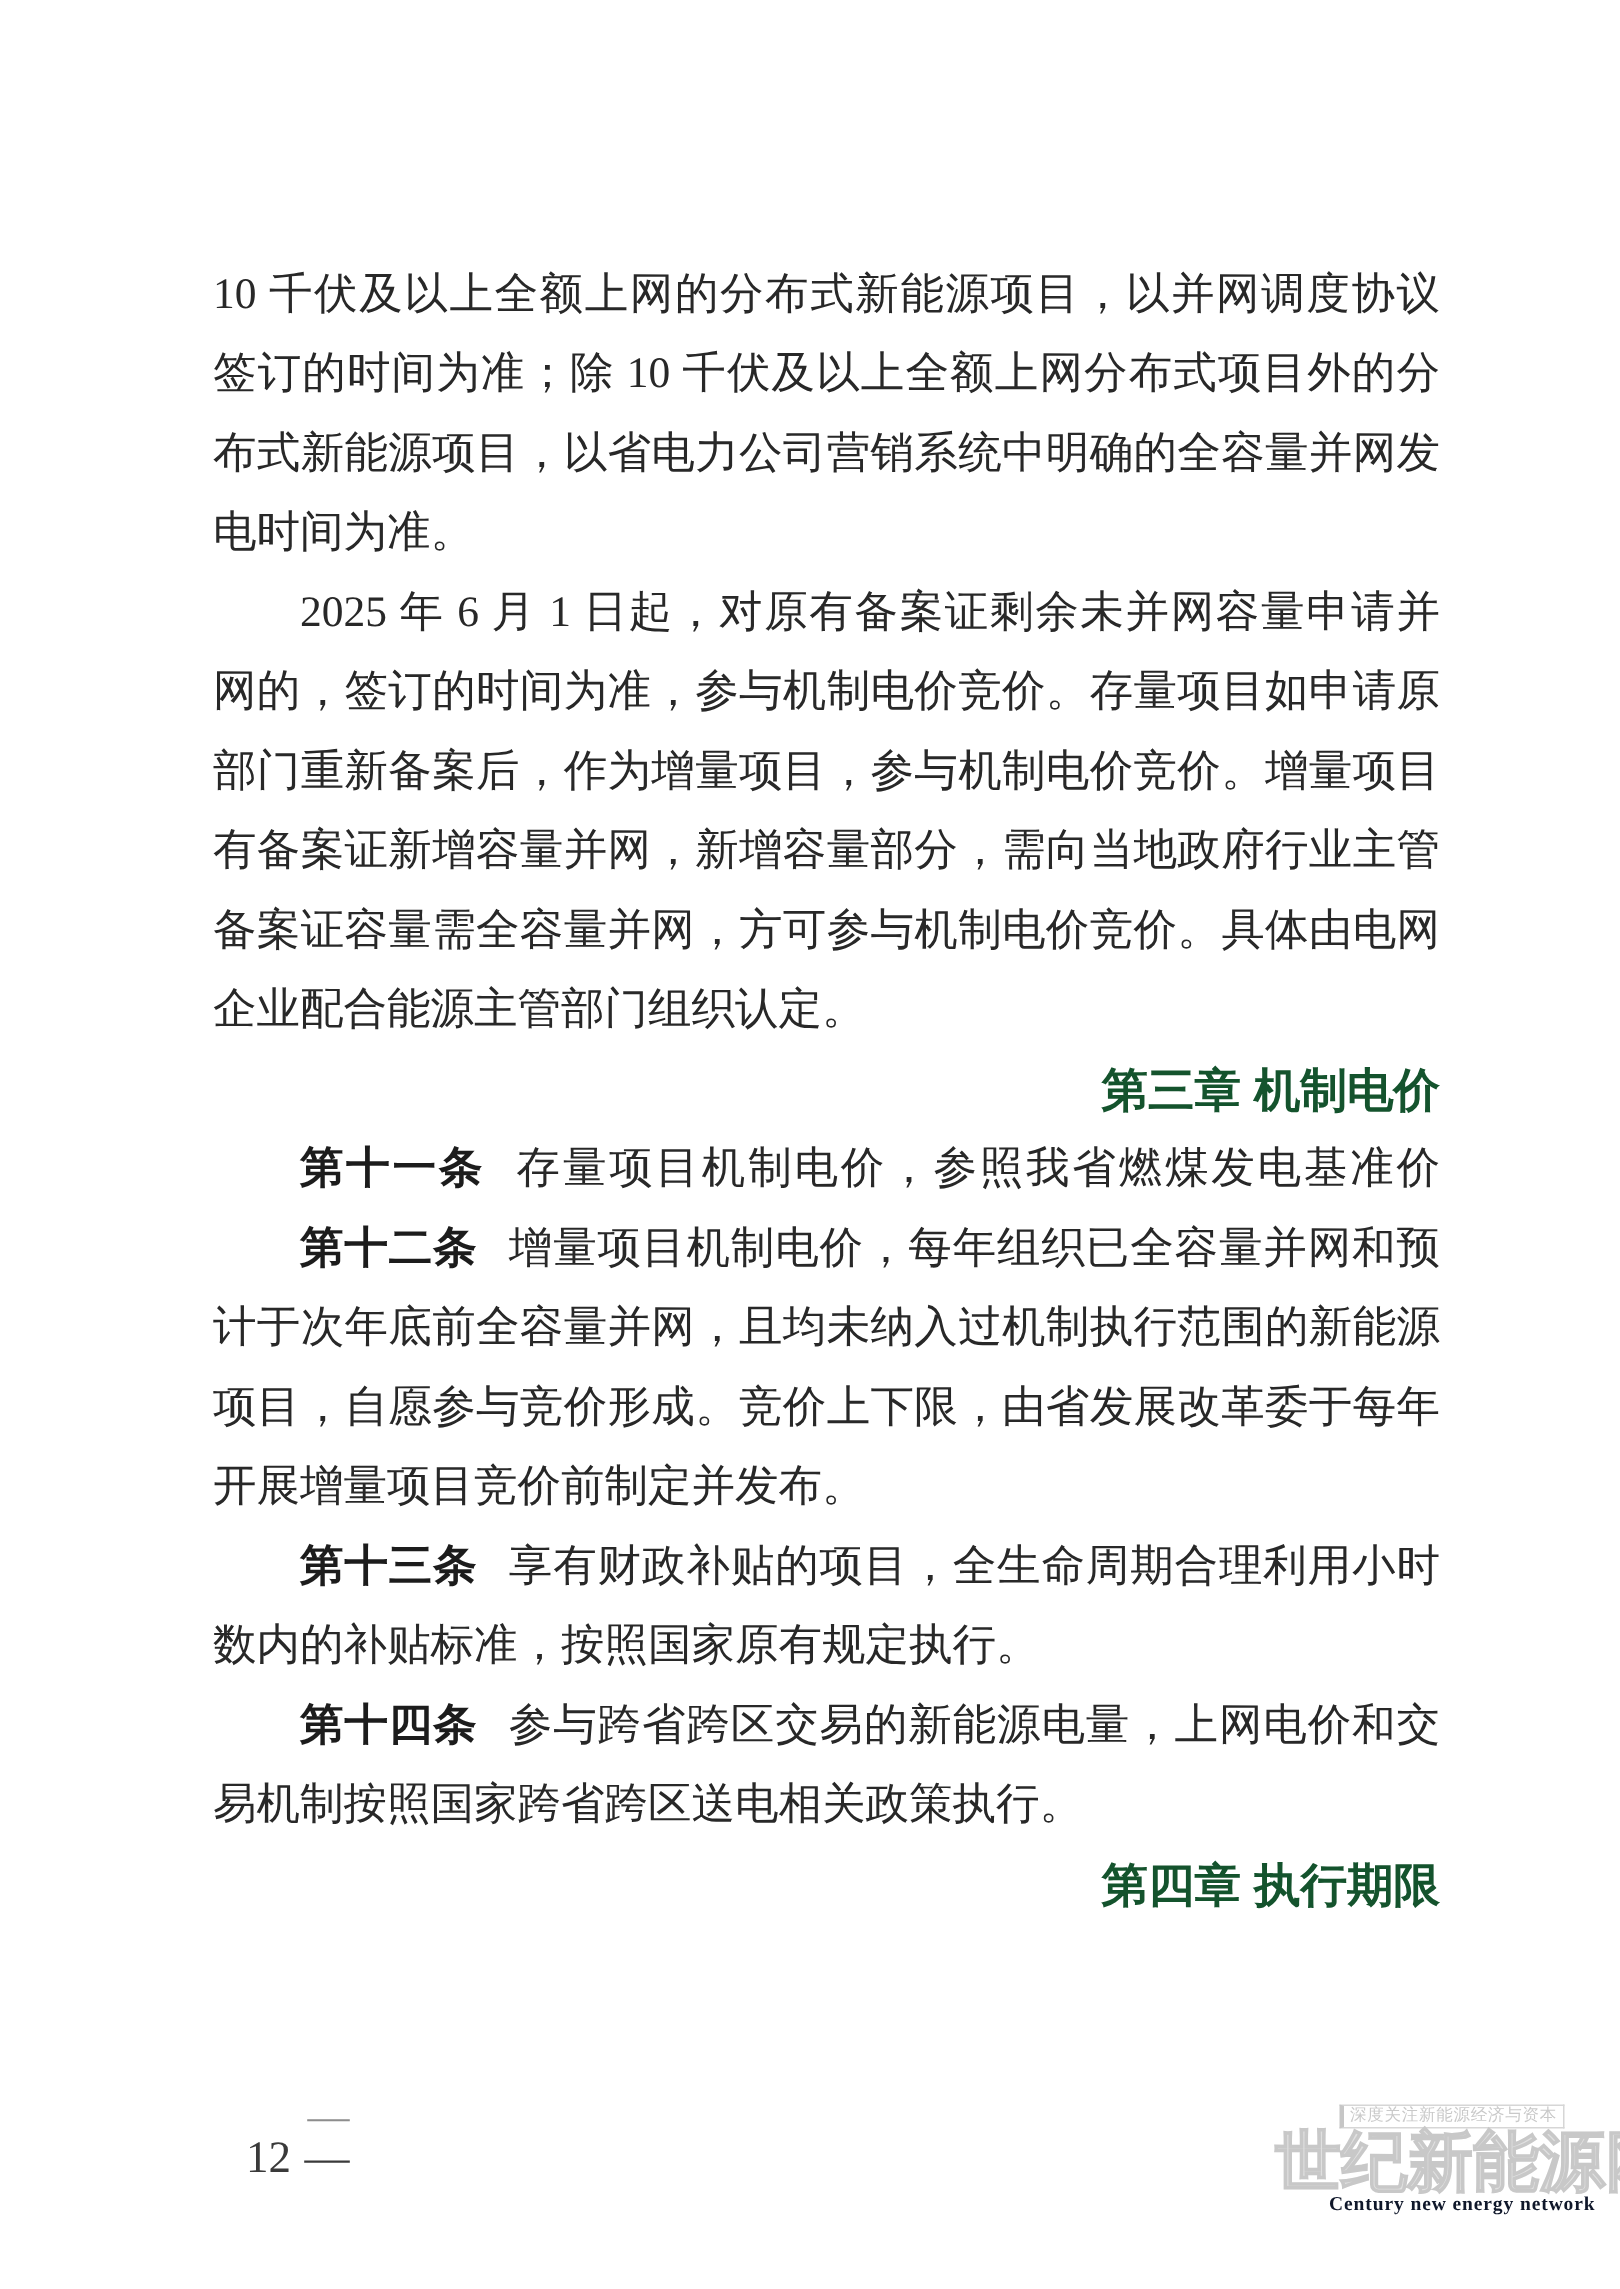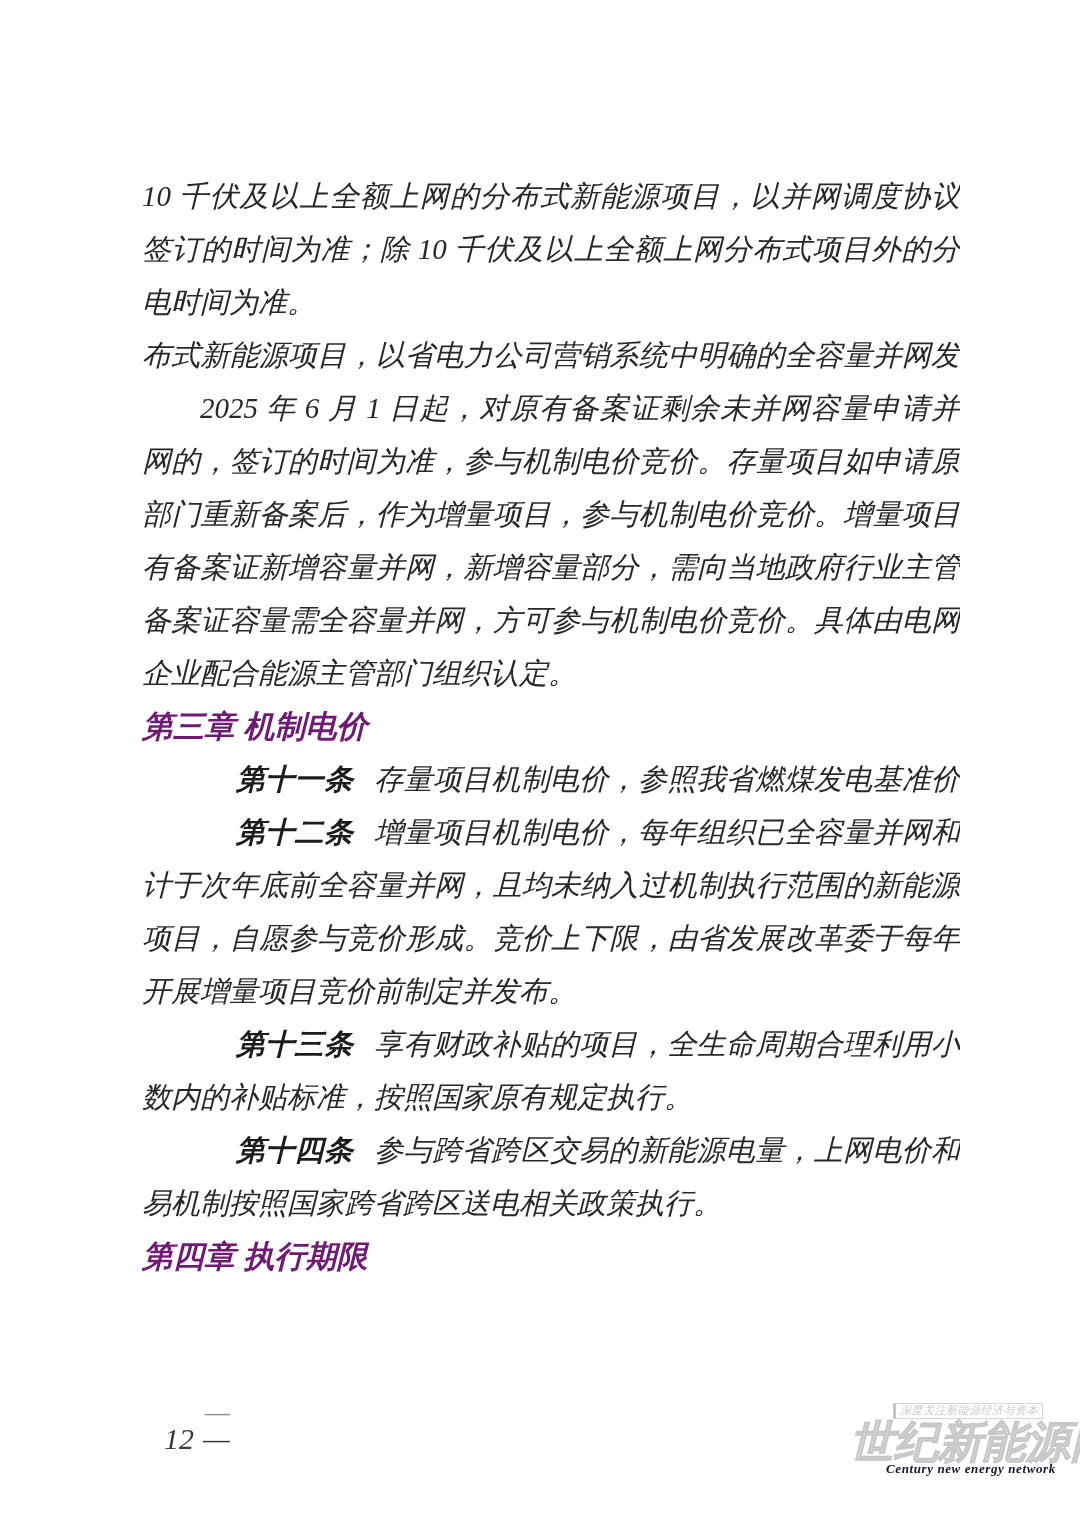--- a/index.html
+++ b/index.html
@@ -3,21 +3,20 @@
 <meta charset="utf-8">
 <style>
   html, body { margin: 0; padding: 0; background: #ffffff; }
   .page {
     position: relative;
     width: 1080px;
     height: 1526px;
     background: #ffffff;
     overflow: hidden;
     font-family: "Liberation Serif", "DejaVu Serif", serif;
-    font-style: italic;
   }
   .text-block {
     position: absolute;
     left: 142px;
     top: 170px;
     width: 818px;
     font-size: 29px;
     color: #282828;
   }
   .ln {
@@ -29,32 +28,31 @@
     white-space: normal;
   }
   .jl {            
     text-align: justify;
     text-align-last: justify;
     text-justify: inter-character;
   }
   .end { text-align: left; }          
   .ind { padding-left: 58px; }        
   .heading {
-    text-align: left;
+    text-align: right;
     font-family: "Liberation Sans", "DejaVu Sans", sans-serif;
     font-weight: bold;
     font-size: 31px;
-    color: #701a75;
+    color: #14532d;
   }
   .term {
     font-family: "Liberation Sans", "DejaVu Sans", sans-serif;
     font-weight: bold;
     color: #1c1c1c;
     margin-right: 0.72em;
-    margin-left: 36px;
   }
   
   .footer-upper-dash {
     position: absolute;
     left: 205px;
     top: 1398px;
     font-size: 28px;
     line-height: 28px;
     color: #8d8d8d;
   }
@@ -112,22 +110,22 @@
   }
 </style>
 </head>
 <body>
 
 <div class="page">
 
   <main class="text-block">
     <p class="ln jl">10 千伏及以上全额上网的分布式新能源项目，以并网调度协议</p>
     <p class="ln jl">签订的时间为准；除 10 千伏及以上全额上网分布式项目外的分</p>
+    <p class="ln jl">布式新能源项目，以省电力公司营销系统中明确的全容量并网发</p>
     <p class="ln end">电时间为准。</p>
-    <p class="ln jl">布式新能源项目，以省电力公司营销系统中明确的全容量并网发</p>
 
     <p class="ln jl ind">2025 年 6 月 1 日起，对原有备案证剩余未并网容量申请并</p>
     <p class="ln jl">网的，签订的时间为准，参与机制电价竞价。存量项目如申请原</p>
     <p class="ln jl">部门重新备案后，作为增量项目，参与机制电价竞价。增量项目</p>
     <p class="ln jl">有备案证新增容量并网，新增容量部分，需向当地政府行业主管</p>
     <p class="ln jl">备案证容量需全容量并网，方可参与机制电价竞价。具体由电网</p>
     <p class="ln end">企业配合能源主管部门组织认定。</p>
 
     <h2 class="ln heading">第三章 机制电价</h2>
 

